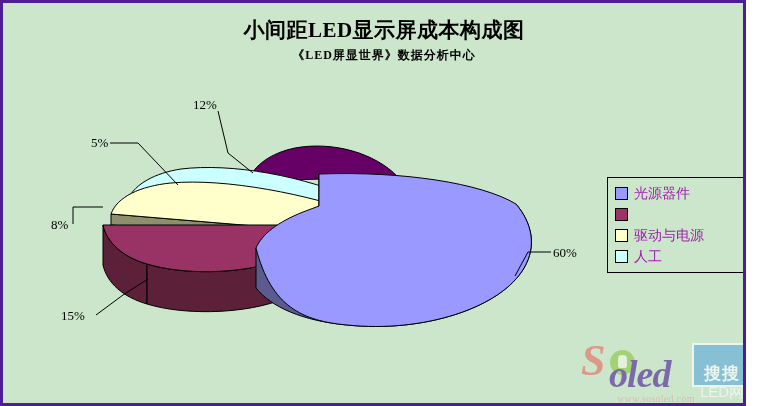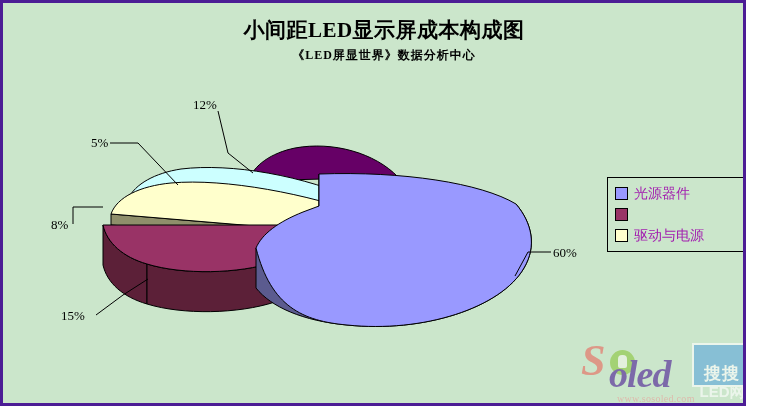--- a/index.html
+++ b/index.html
@@ -166,21 +166,21 @@
     font-size: 17px;
     font-weight: bold;
     color: #ffffff;
     line-height: 19px;
     margin-top: 19px;
     letter-spacing: 1px;
   }
   .wm-cn-bot {
     font-family: "Liberation Sans", sans-serif;
     font-size: 15px;
-    font-weight: bold;
+    font-weight: normal;
     color: #ffffff;
     line-height: 17px;
     letter-spacing: 0px;
   }
 </style>
 </head>
 <body>
 
 <div id="chart-frame">
 
@@ -268,20 +268,24 @@
     <div class="legend-row">
       <span class="legend-swatch" style="background:#9999ff"></span>
       <span class="legend-label">光源器件</span>
     </div>
     <div class="legend-row">
       <span class="legend-swatch" style="background:#993366"></span>
     </div>
     <div class="legend-row">
       <span class="legend-swatch" style="background:#ffffcc"></span>
       <span class="legend-label">驱动与电源</span>
+    </div>
+    <div class="legend-row">
+      <span class="legend-swatch" style="background:#ccffff"></span>
+      <span class="legend-label">人工</span>
     </div>
   </div>
 
   <div id="watermark">
     <div id="wm-soled">
       <span class="wm-s">S</span>
       <span class="wm-bulb">
         <span class="wm-bulb-inner"></span>
       </span>
       <span class="wm-oled">oled</span>

